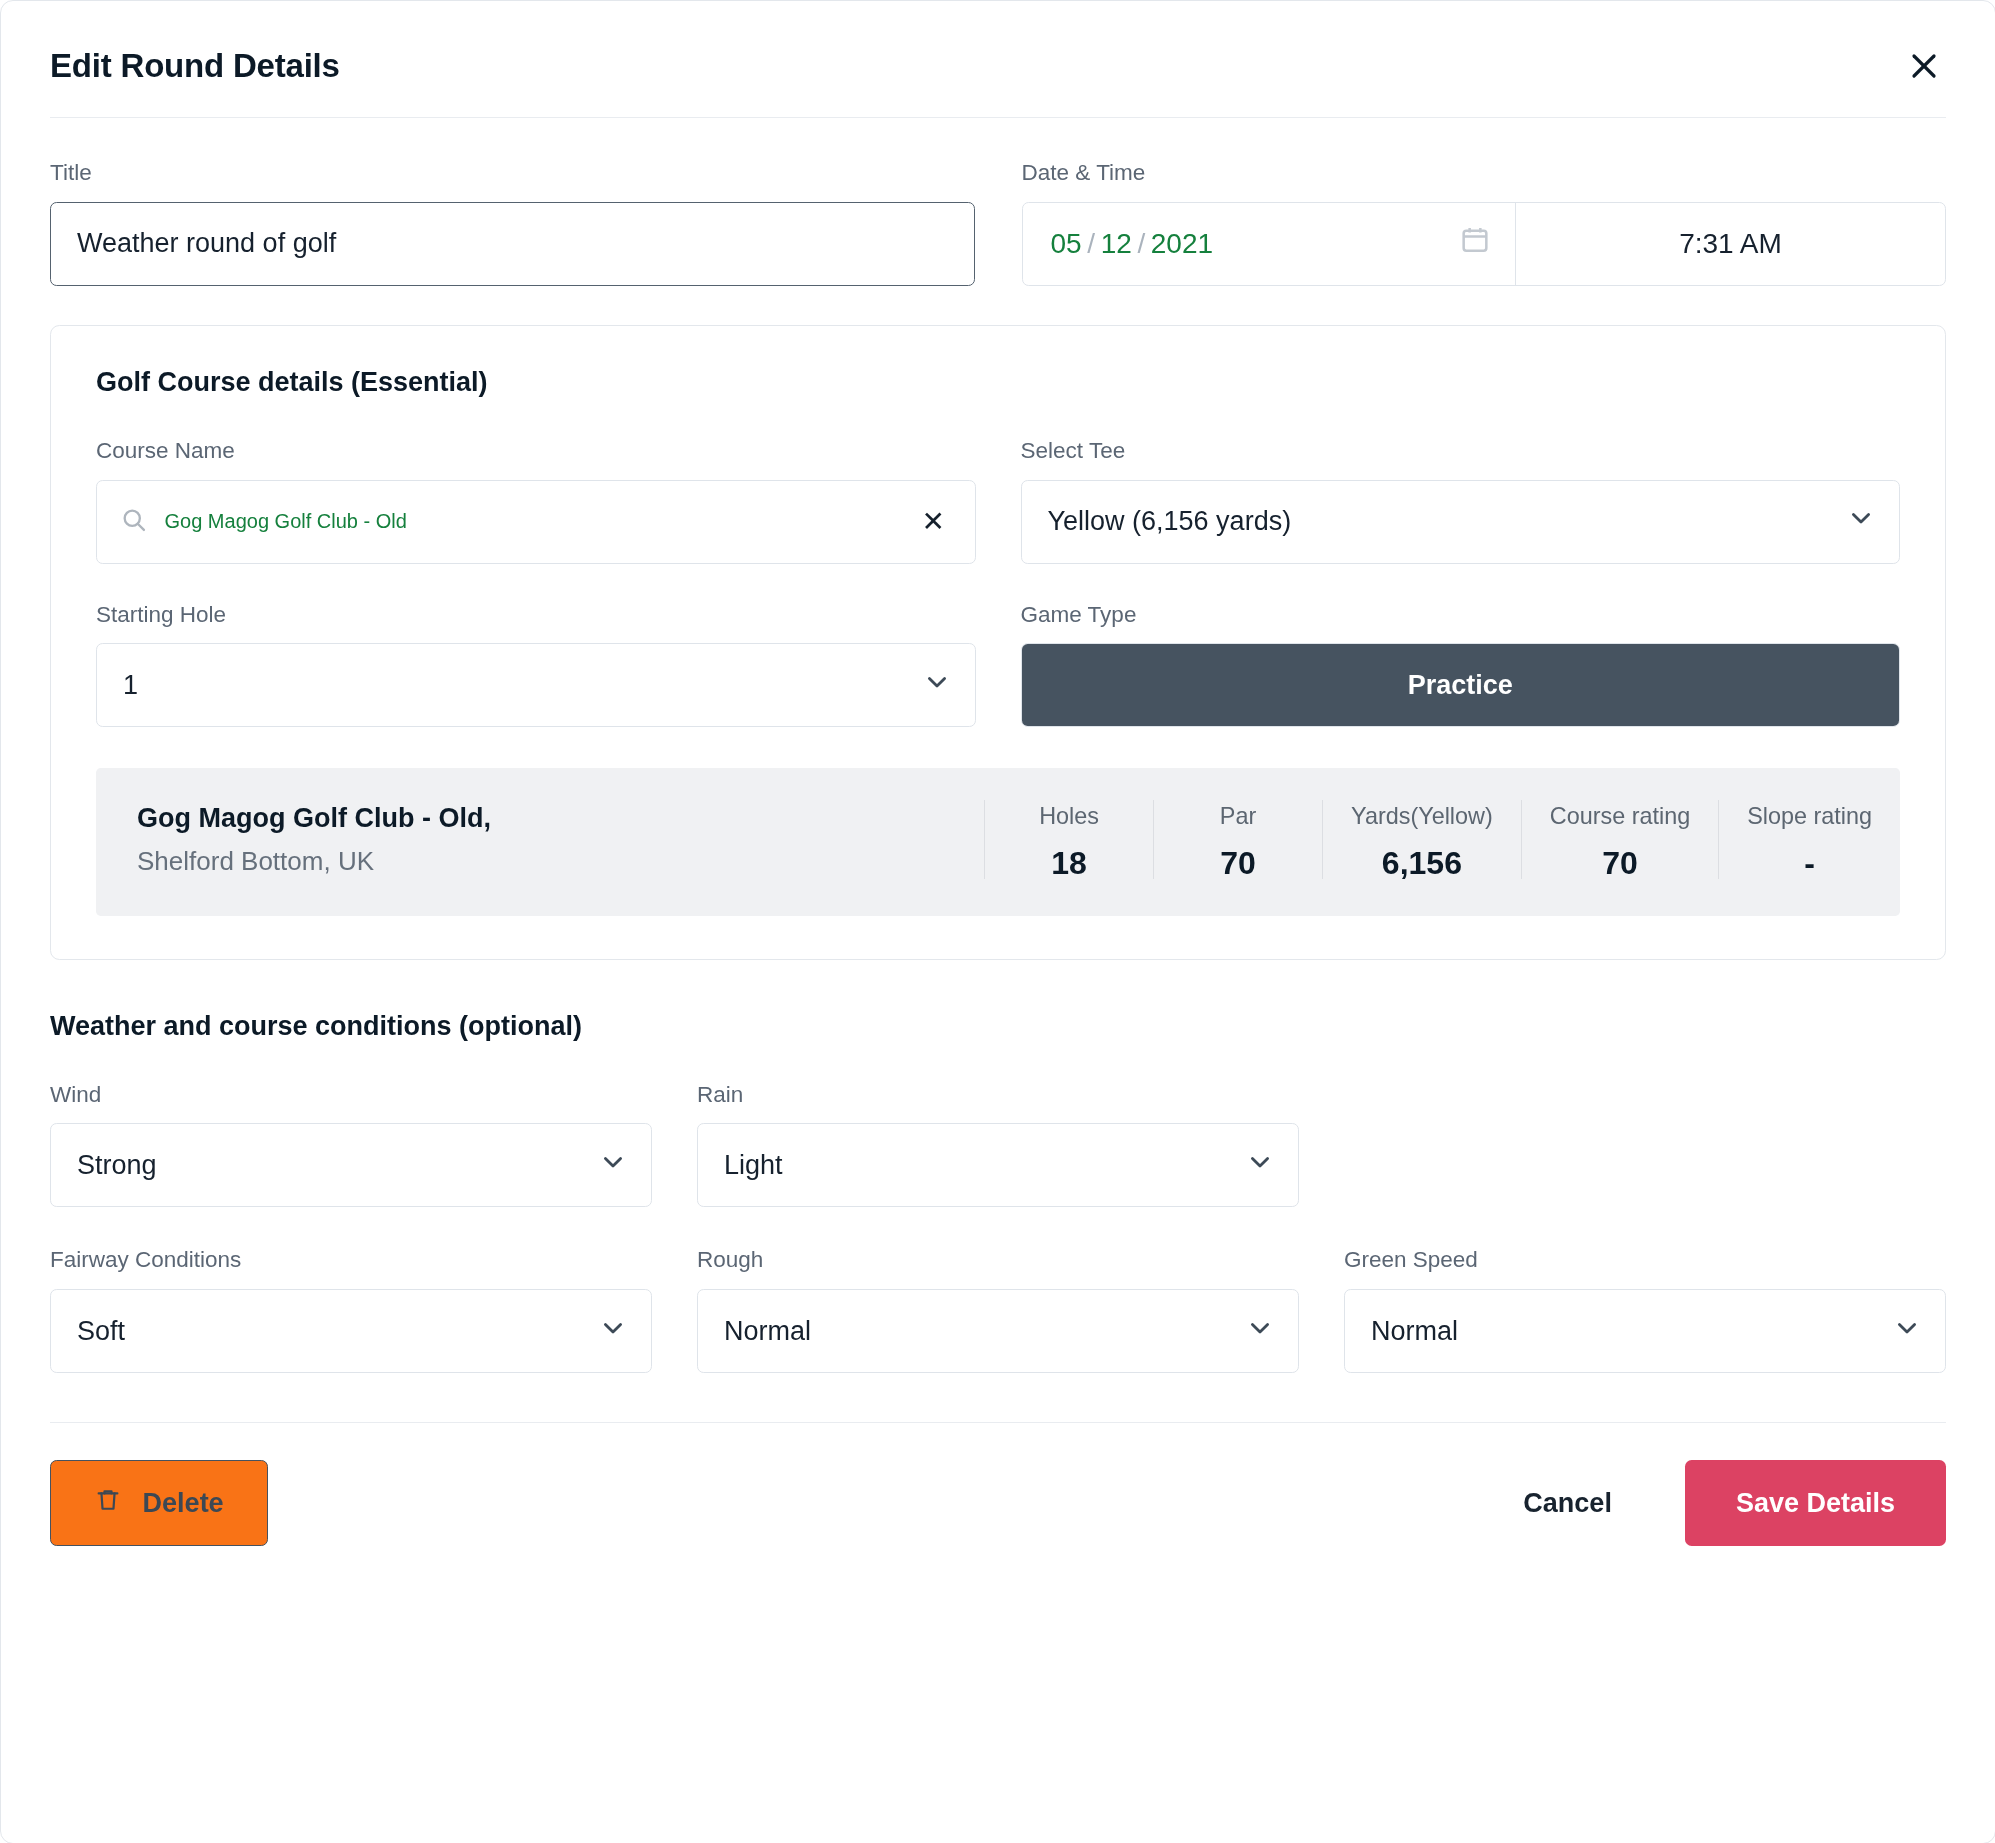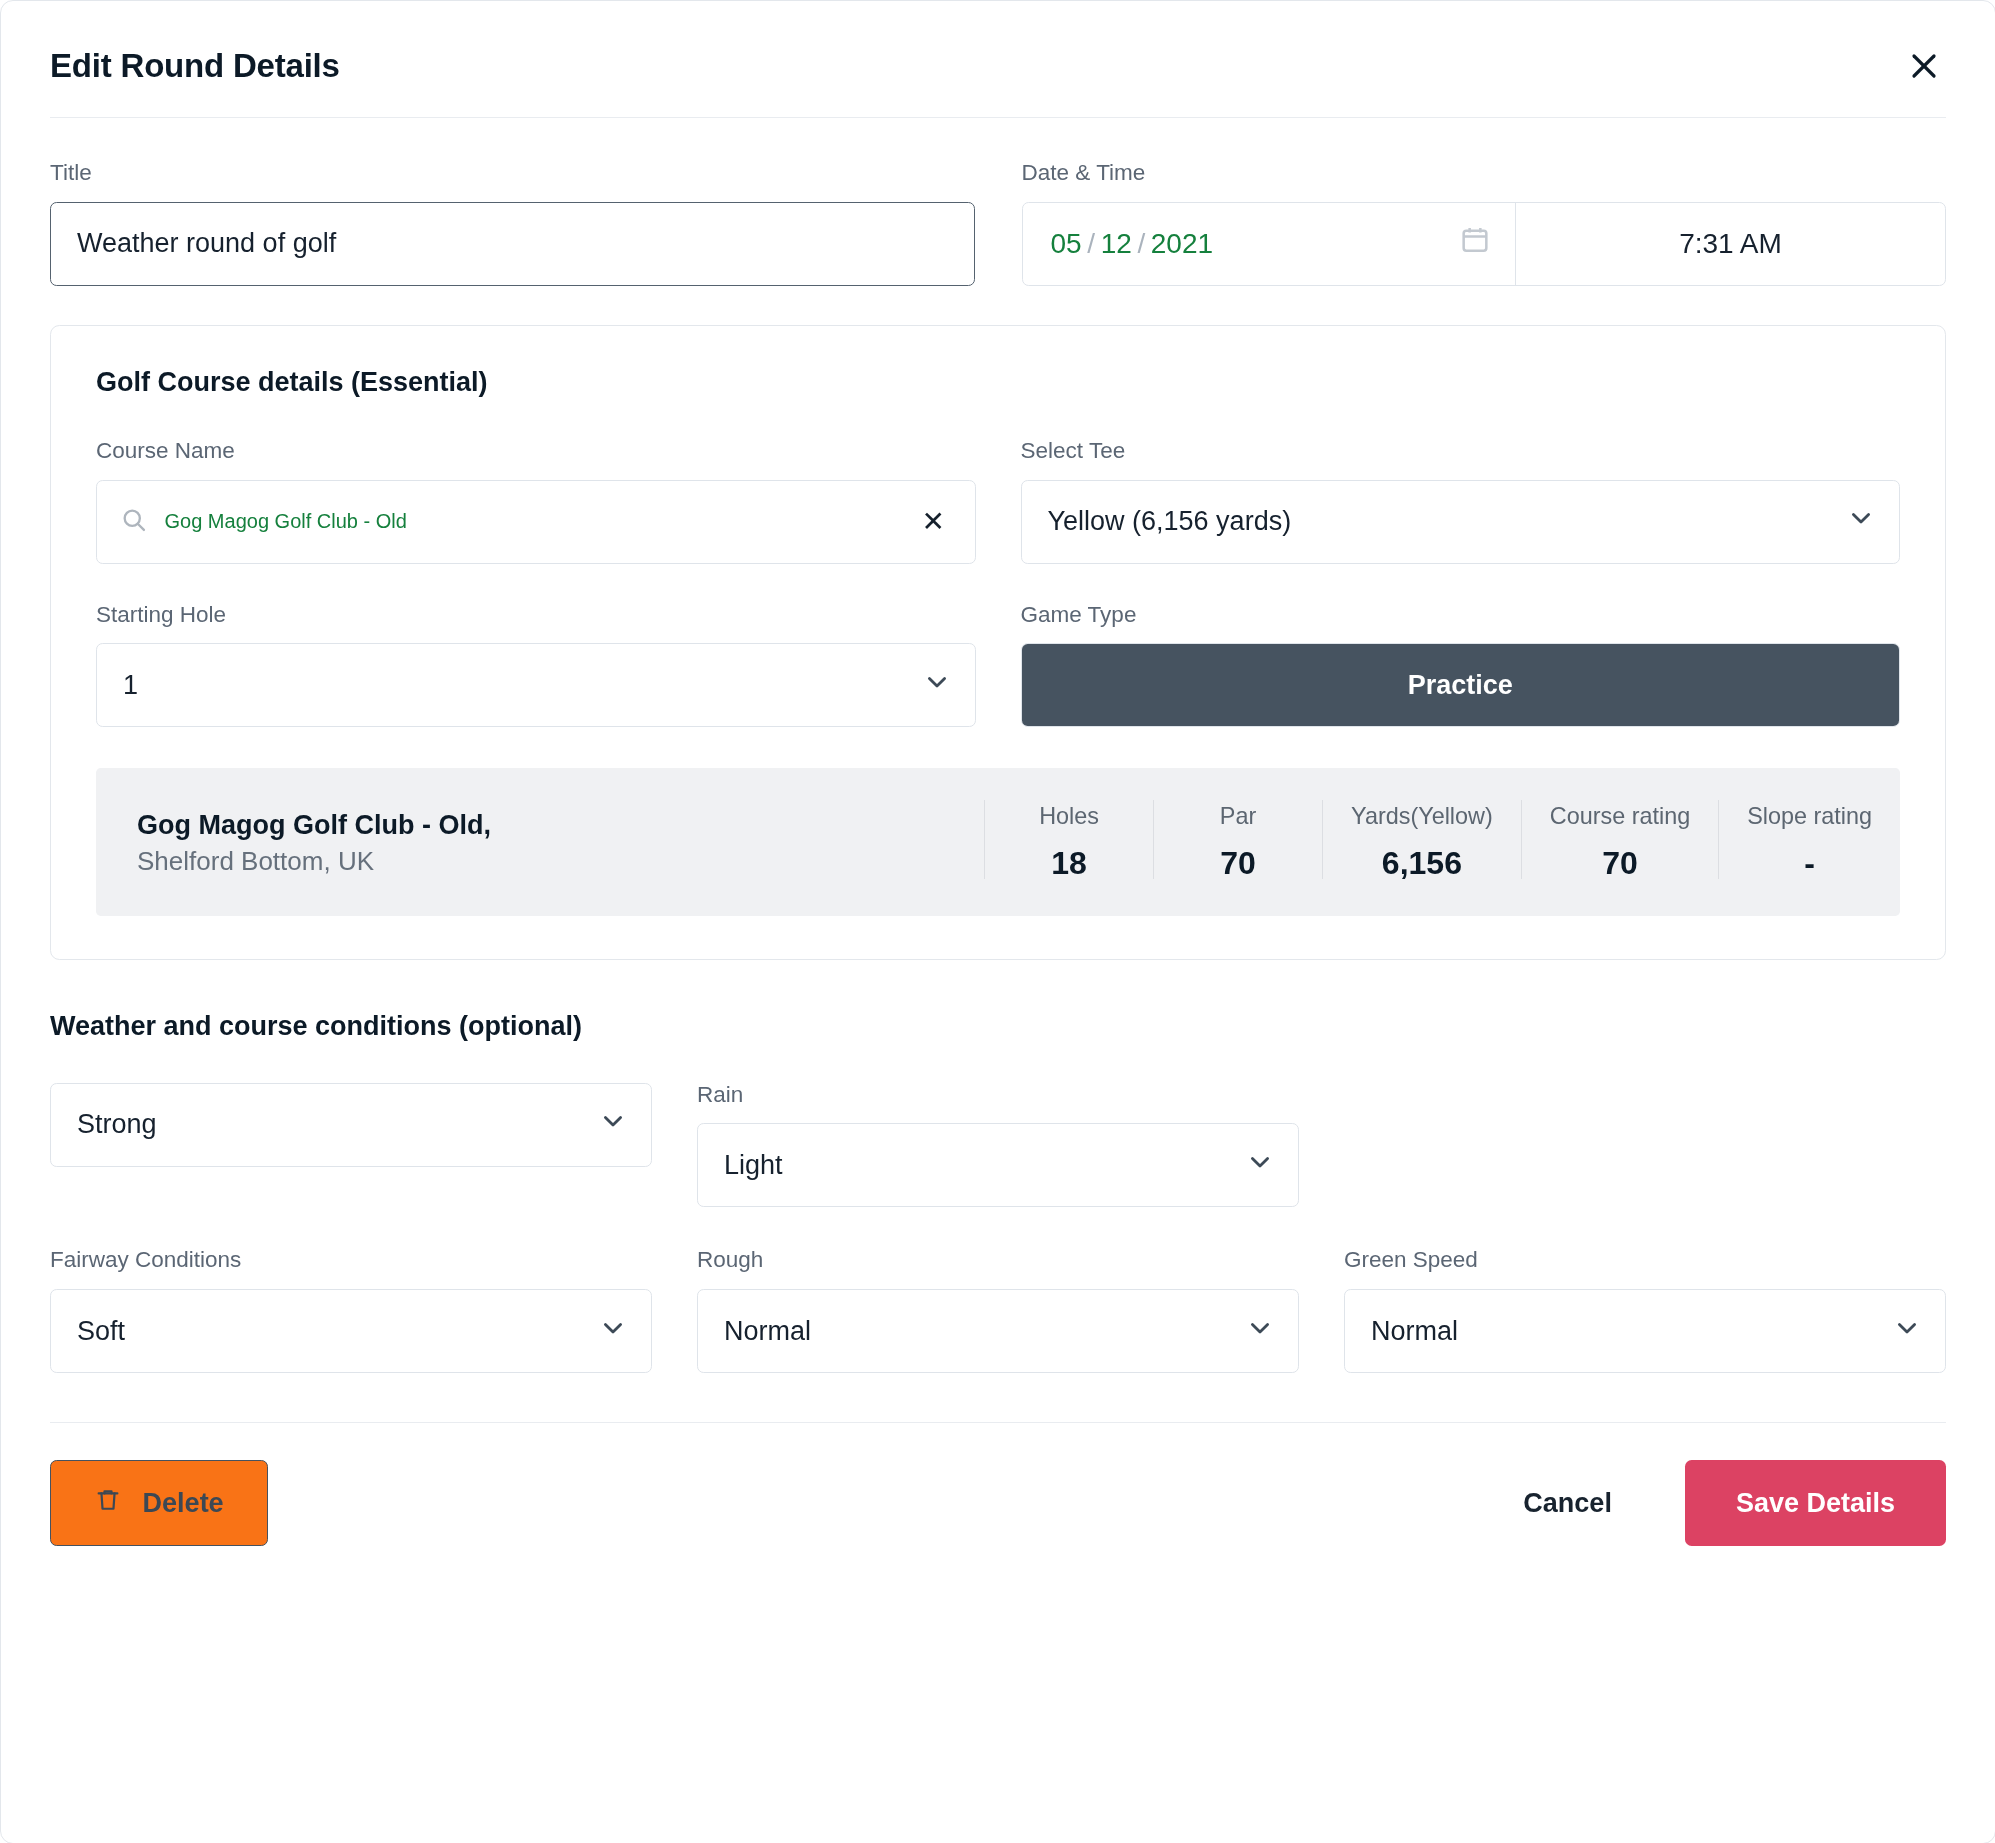--- a/index.html
+++ b/index.html
@@ -212,21 +212,21 @@
     border-radius: 4.7px;
     display: flex;
     align-items: stretch;
     padding: 32px 0 37px 0;
   }
   .summary-name {
     flex: 1;
     padding: 0 41px;
     display: flex;
     flex-direction: column;
-    justify-content: flex-end;
+    justify-content: space-between;
   }
   .summary-name .n1 {
     font-size: 27px;
     font-weight: 700;
     color: #0c1a27;
     line-height: 1.35;
   }
   .summary-name .n2 {
     font-size: 26px;
     color: #66707c;
@@ -448,20 +448,21 @@
         <div class="lbl">Slope rating</div>
         <div class="v">-</div>
       </div>
     </div>
   </div>
 
   <div class="section-title">Weather and course conditions (optional)</div>
 
   <div class="weather-row">
     <div class="w-col">
+      <label class="field-label">Wind</label>
       <div class="select-box">
         <span>Strong</span>
         <span class="chev">
           <svg width="28" height="28" viewBox="0 0 24 24" fill="none" stroke="#3d4a57" stroke-width="2.4" stroke-linecap="round" stroke-linejoin="round">
               <polyline points="5.5,9 12,15.5 18.5,9"></polyline>
             </svg>
         </span>
       </div>
     </div>
     <div class="w-col">

